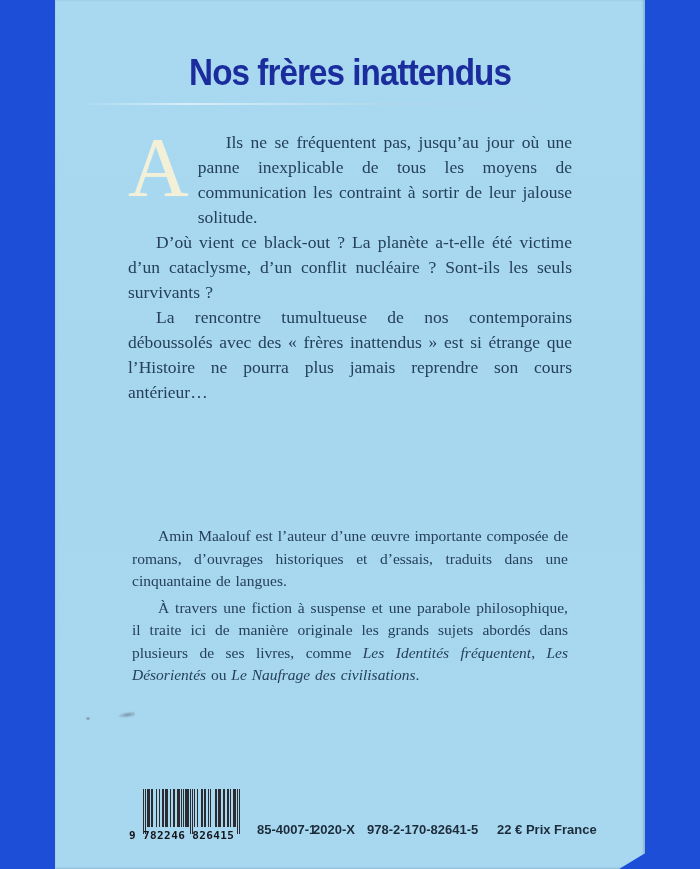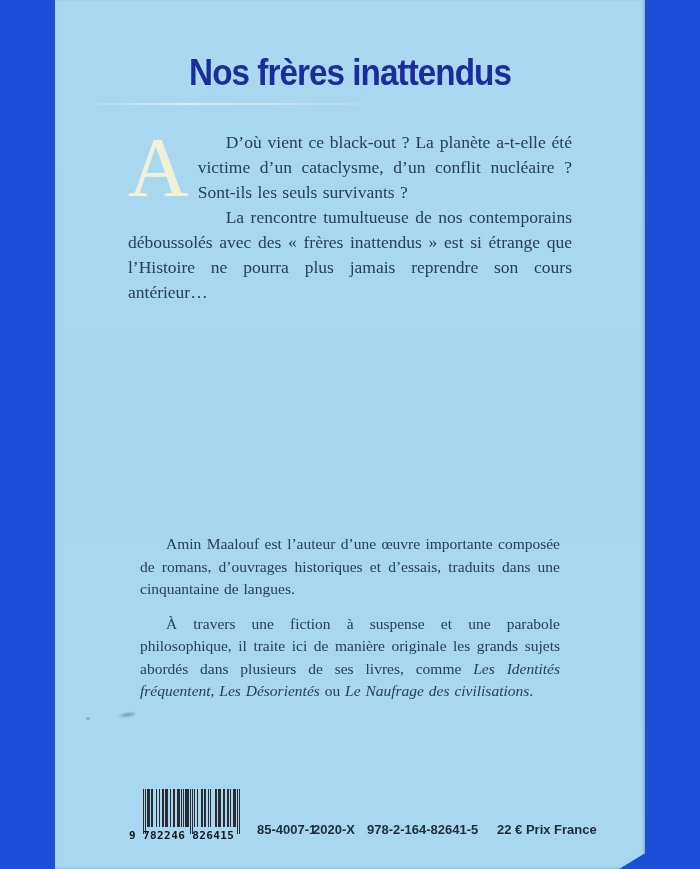--- a/index.html
+++ b/index.html
@@ -50,21 +50,21 @@
     height:72px;
     margin:4px 9px 0 0;
     color:#f3f0d8;
     text-shadow:0 0 1px rgba(255,255,255,.4);
   }
 
   .bio{
     position:absolute;left:73px;top:521px;width:444px;
   }
   .bio p{
-    margin:12px;
+    margin:4px;
     text-align:justify;
     font-size:15.5px;
     line-height:22.5px;
     color:#26405a;
     word-spacing:1px;
     text-indent:26px;
   }
   .bt{font-style:italic;}
 
   .smudge{
@@ -109,20 +109,21 @@
   <div class="cover">
 
     <div class="crease"></div>
 
     <div class="book-title">Nos frères inattendus</div>
 
     <div class="synopsis">
       <p>
         <span class="dropcap">A</span>
       </p>
+      <p class="indent">Ils ne se fréquentent pas, jusqu’au jour où une panne inexplicable de tous les moyens de communication les contraint à sortir de leur jalouse solitude.</p>
       <p class="indent">D’où vient ce black-out&nbsp;? La planète a-t-elle été victime d’un cataclysme, d’un conflit nucléaire&nbsp;? Sont-ils les seuls survivants&nbsp;?</p>
       <p class="indent">La rencontre tumultueuse de nos contemporains déboussolés avec des «&nbsp;frères inattendus&nbsp;» est si étrange que l’Histoire ne pourra plus jamais reprendre son cours antérieur…</p>
     </div>
 
     <div class="bio">
       <p>Amin Maalouf est l’auteur d’une œuvre importante composée de romans, d’ouvrages historiques et d’essais, traduits dans une cinquantaine de langues.</p>
       <p>
         <span>À travers une fiction à suspense et une parabole philosophique, il traite ici de manière originale les grands sujets abordés dans plusieurs de ses livres, comme </span><span class="bt">Les Identités fréquentent</span><span>, </span><span class="bt">Les Désorientés</span><span> ou </span><span class="bt">Le Naufrage des civilisations</span><span>.</span>
       </p>
     </div>
@@ -161,18 +162,18 @@
         <rect x="88" y="0" width="3" height="37" fill="#2b2b30"></rect>
         <rect x="92" y="0" width="1" height="44" fill="#2b2b30"></rect>
         <rect x="94" y="0" width="1" height="44" fill="#2b2b30"></rect>
       </svg>
 
     <div class="barcode-number">9 782246 826415</div>
 
     <div class="isbn-row">
       <span class="print-code">85-4007-1</span>
       <span class="year-code">2020-X</span>
-      <span class="isbn-number">978-2-164-82641-5</span>
+      <span class="isbn-number">978-2-170-82641-5</span>
       <span class="price-label">22 € Prix France</span>
     </div>
 
   </div>
 </div>
 
 </body></html>

